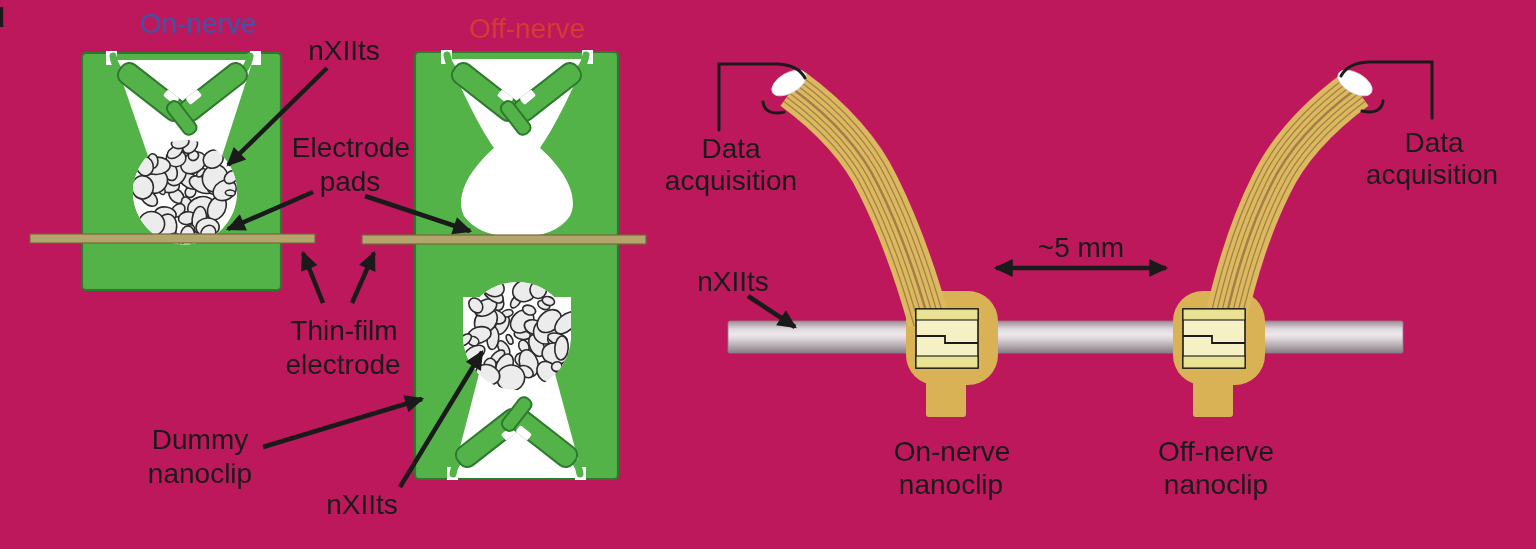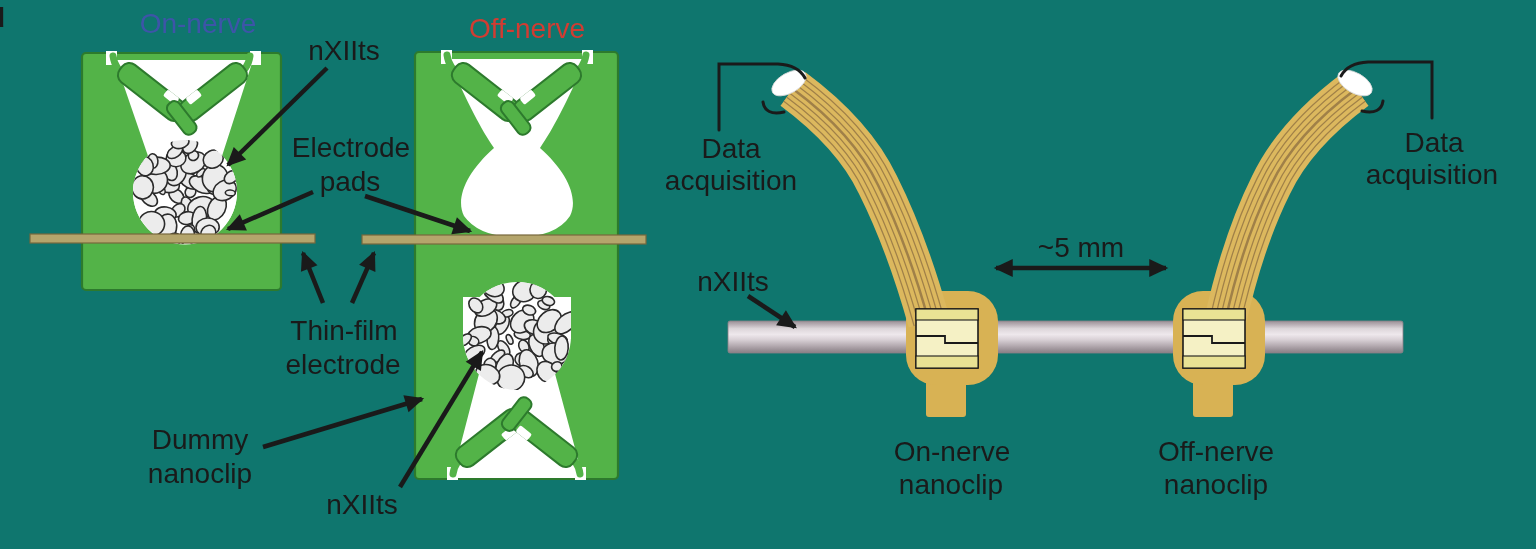--- a/index.html
+++ b/index.html
@@ -1,16 +1,16 @@
 <!DOCTYPE html>
 <html style="--green: #53b348; --green-dark: #2d7a2d; --title-blue: #3d55a8; --title-red: #d23c32; --ink: #1a1a1a; --bar-tan: #b4a56c; --bar-edge: #77683c; --gold: #dcb85e; --gold-stripe: #a08048; --gold-blob: #d8b254; --clip-yellow: #f5f1c5; --clip-band: #e9e294; --cell-fill: #ececec; --cell-edge: #2b2b2b; --nerve-tube-gray: #b6adb2;"><head>
 <meta charset="utf-8">
 <style>
   html,body{margin:0;padding:0;background:#ffffff;}
-  .stage{position:relative;width:1536px;height:549px;background:#0f766e;overflow:hidden;
+  .stage{position:relative;width:1536px;height:549px;background:#be185d;overflow:hidden;
          font-family:"Liberation Sans", sans-serif;}
   svg{display:block;}
   text{fill:var(--ink,#1a1a1a);font-family:"Liberation Sans", sans-serif;font-size:28px;}
   .title-blue{fill:var(--title-blue,#3d55a8);}
   .title-red{fill:var(--title-red,#d23c32);}
   .green-body{fill:var(--green,#53b348);stroke:var(--green-dark,#2d7a2d);stroke-width:2.2;}
   .green-arm{fill:var(--green,#53b348);stroke:var(--green-dark,#2d7a2d);stroke-width:2;}
   .green-neck{fill:none;stroke:var(--green,#53b348);stroke-width:7;stroke-linecap:round;}
   .cavity{fill:#ffffff;stroke:none;}
   .notch{fill:#ffffff;stroke:none;}

